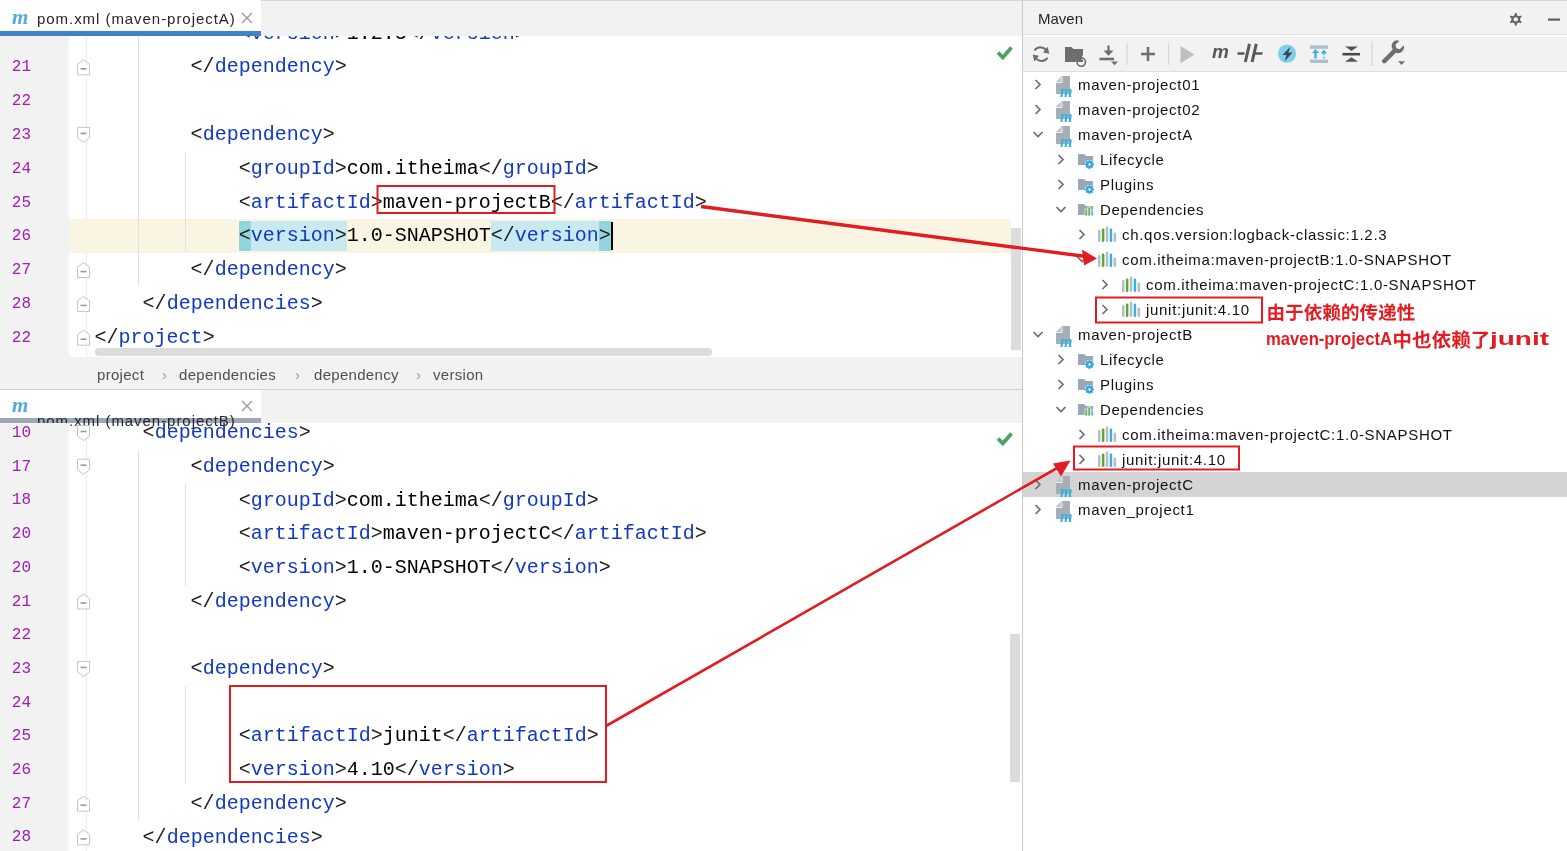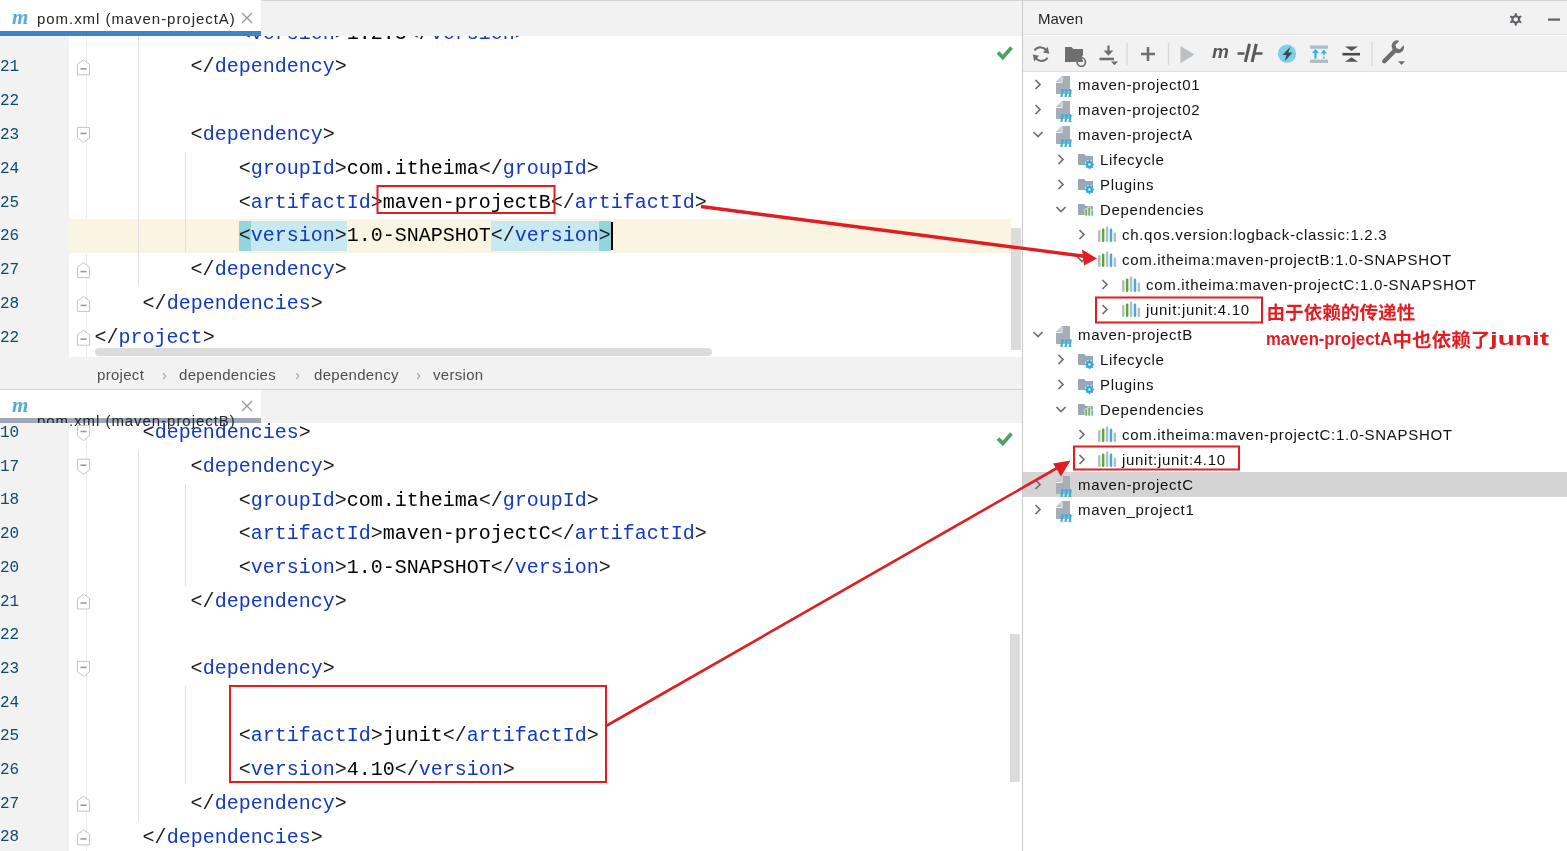--- a/index.html
+++ b/index.html
@@ -1,21 +1,21 @@
 <!DOCTYPE html>
 <html><head><meta charset="utf-8"><style>
 * { margin:0; padding:0; box-sizing:border-box; }
 body { width:1567px; height:851px; position:relative; overflow:hidden;
        font-family:"Liberation Sans",sans-serif; background:#fff; }
 .cl { position:absolute; left:94.6px; font:20px/33.8px "Liberation Mono",monospace;
       white-space:pre; color:#000000; z-index:5;text-align:right; }
 .b { color:#1239c0; }
 .d { color:#1c1c1c; }
-.ln { position:absolute; width:31px; font:16px/22px "Liberation Mono",monospace;
-      color:#0c4a6e; z-index:6; }
+.ln { position:absolute; width:31px; text-align:right; font:16px/22px "Liberation Mono",monospace;
+      color:#a21caf; z-index:6; }
 .trl { position:absolute; font:15px/25px "Liberation Sans",sans-serif; color:#111; letter-spacing:0.7px; z-index:5; white-space:pre; }
 .tabtxt { position:absolute; font:15px "Liberation Sans",sans-serif; color:#262626; letter-spacing:0.95px; }
 .crumb { position:absolute; font:15px "Liberation Sans",sans-serif; color:#4f4f4f; letter-spacing:0.3px; }
 </style></head><body>
 
 <div style="position:absolute;left:0;top:0;width:1022px;height:36px;background:#f2f2f2;border-top:1px solid #d5d5d5"></div>
 <div style="position:absolute;left:0;top:0;width:261px;height:31px;background:#fff"></div>
 <div style="position:absolute;left:0;top:31px;width:261px;height:5px;background:#4083c9"></div>
 <div class="tabtxt" style="left:37px;top:10px">pom.xml (maven-projectA)</div>
 <div style="position:absolute;left:12px;top:5px;font:bold italic 21px 'Liberation Serif';color:#55aade">m</div>

